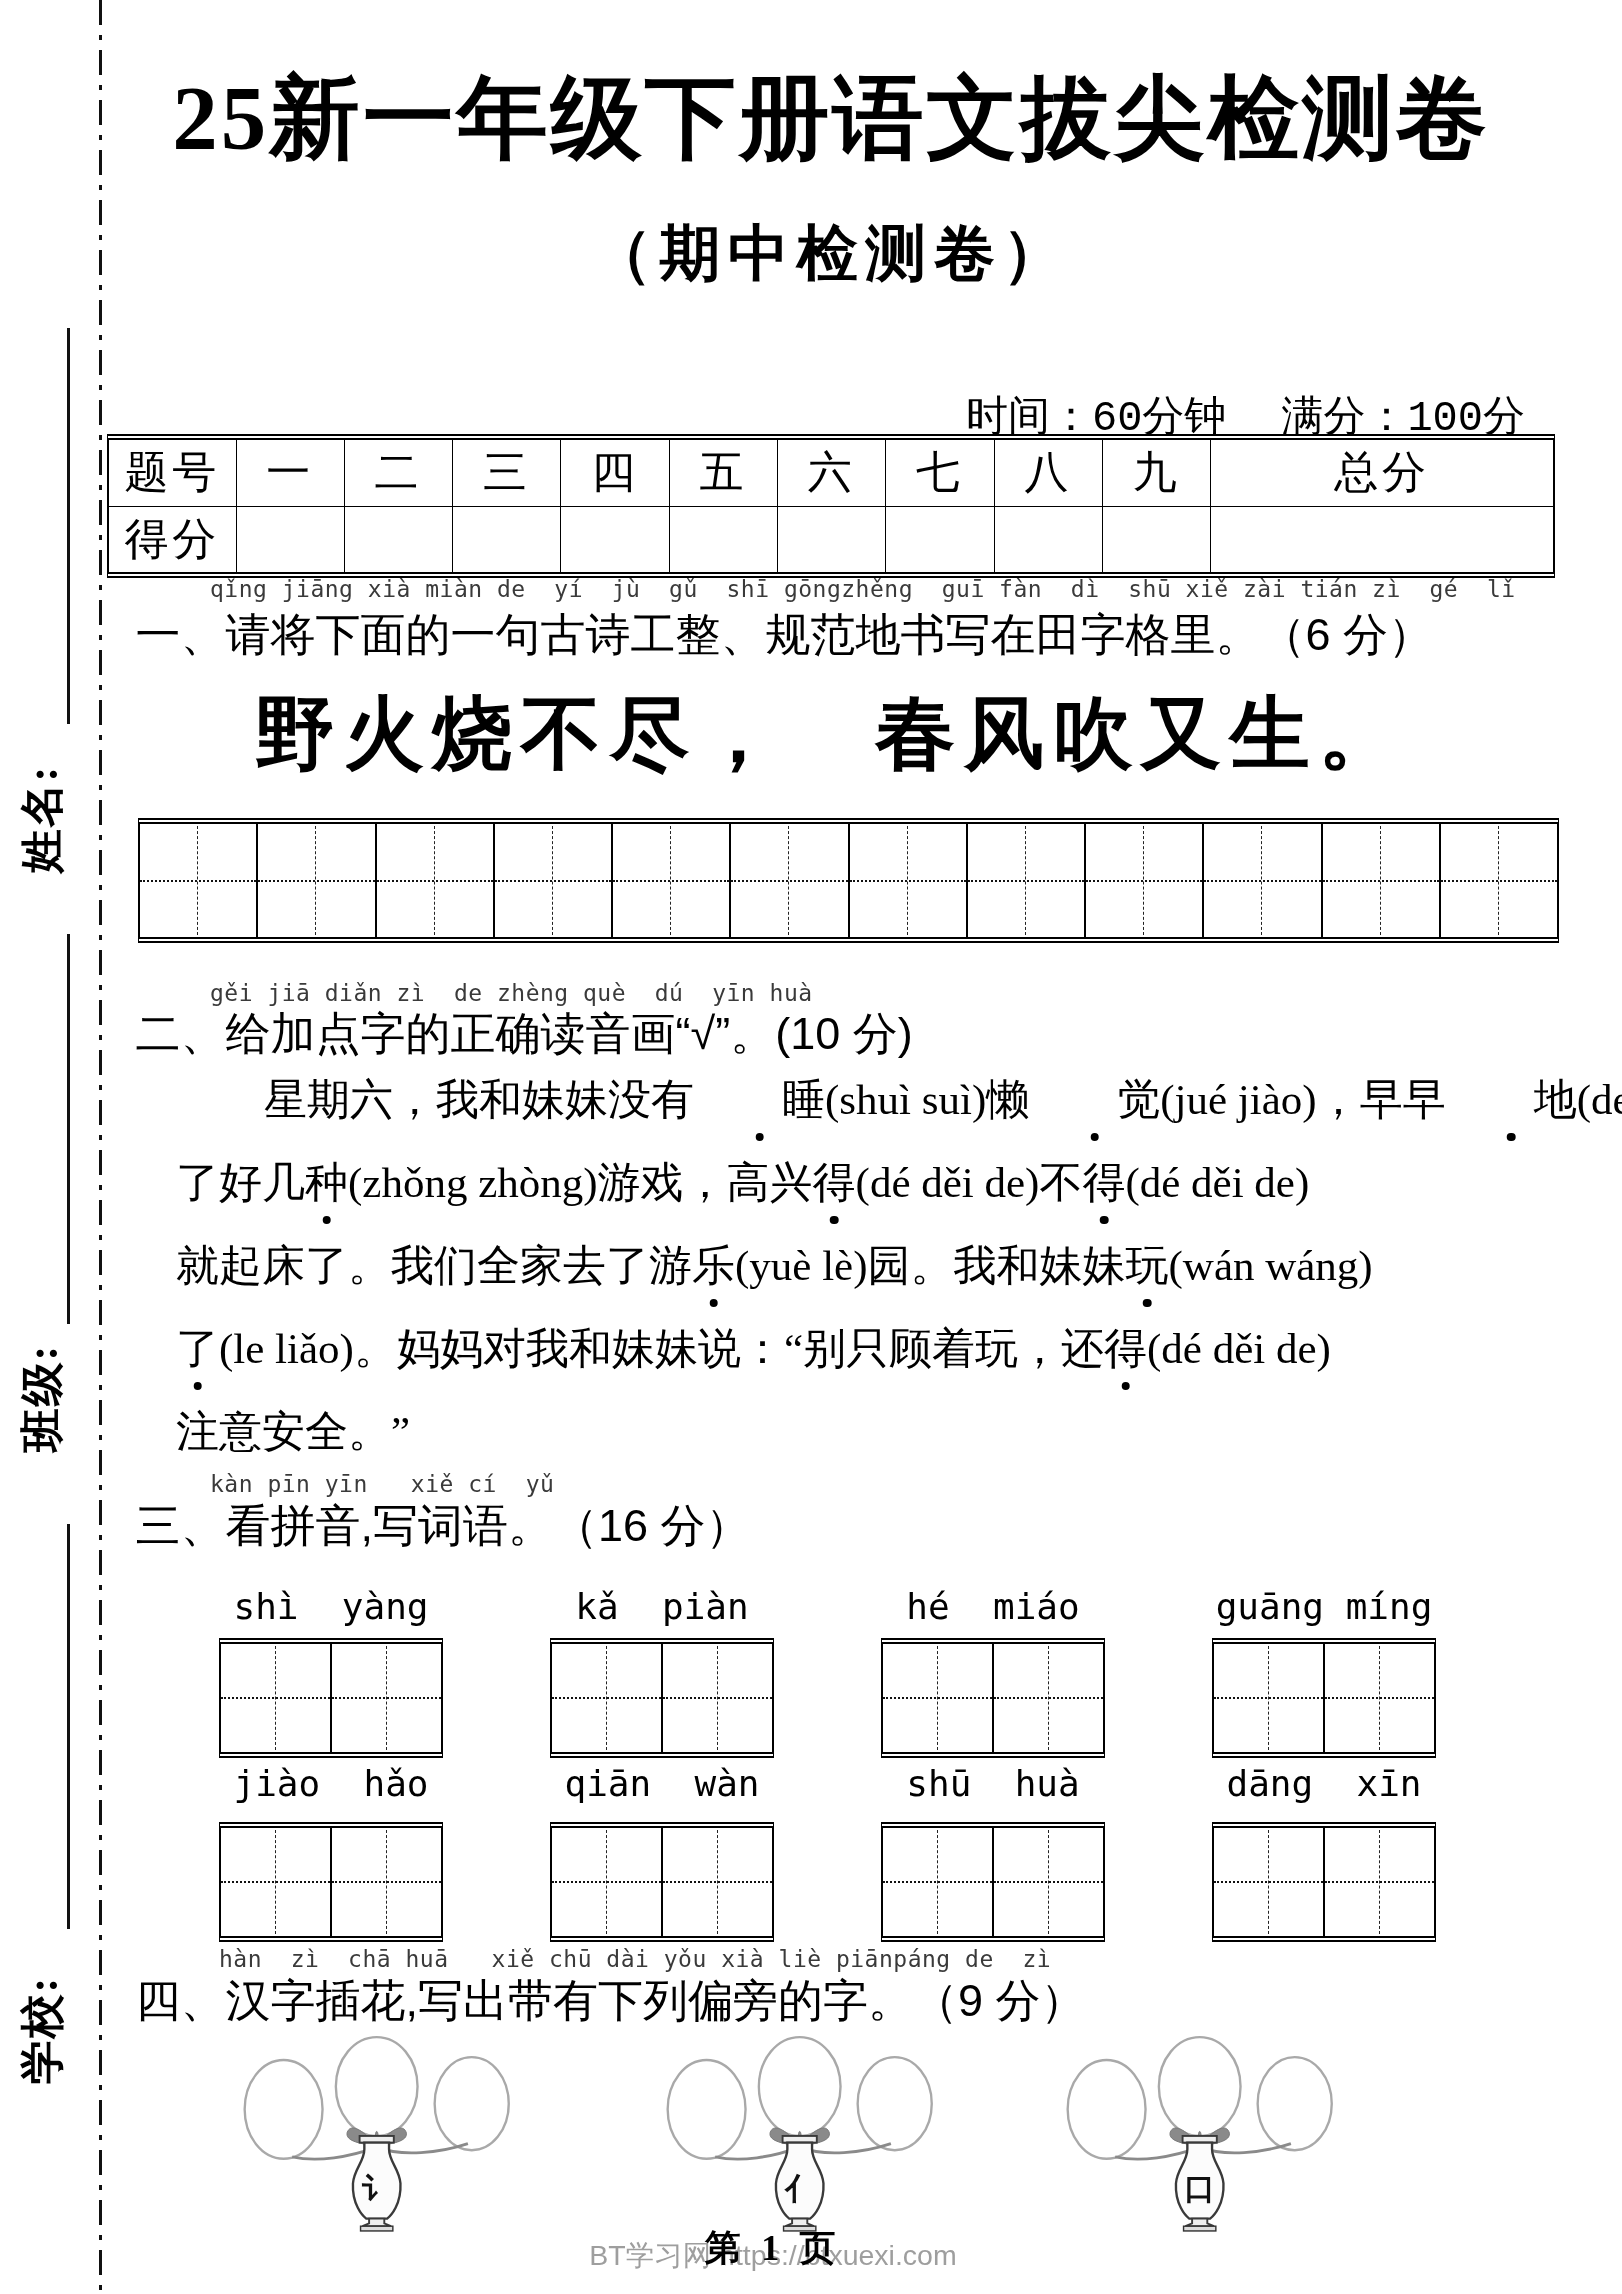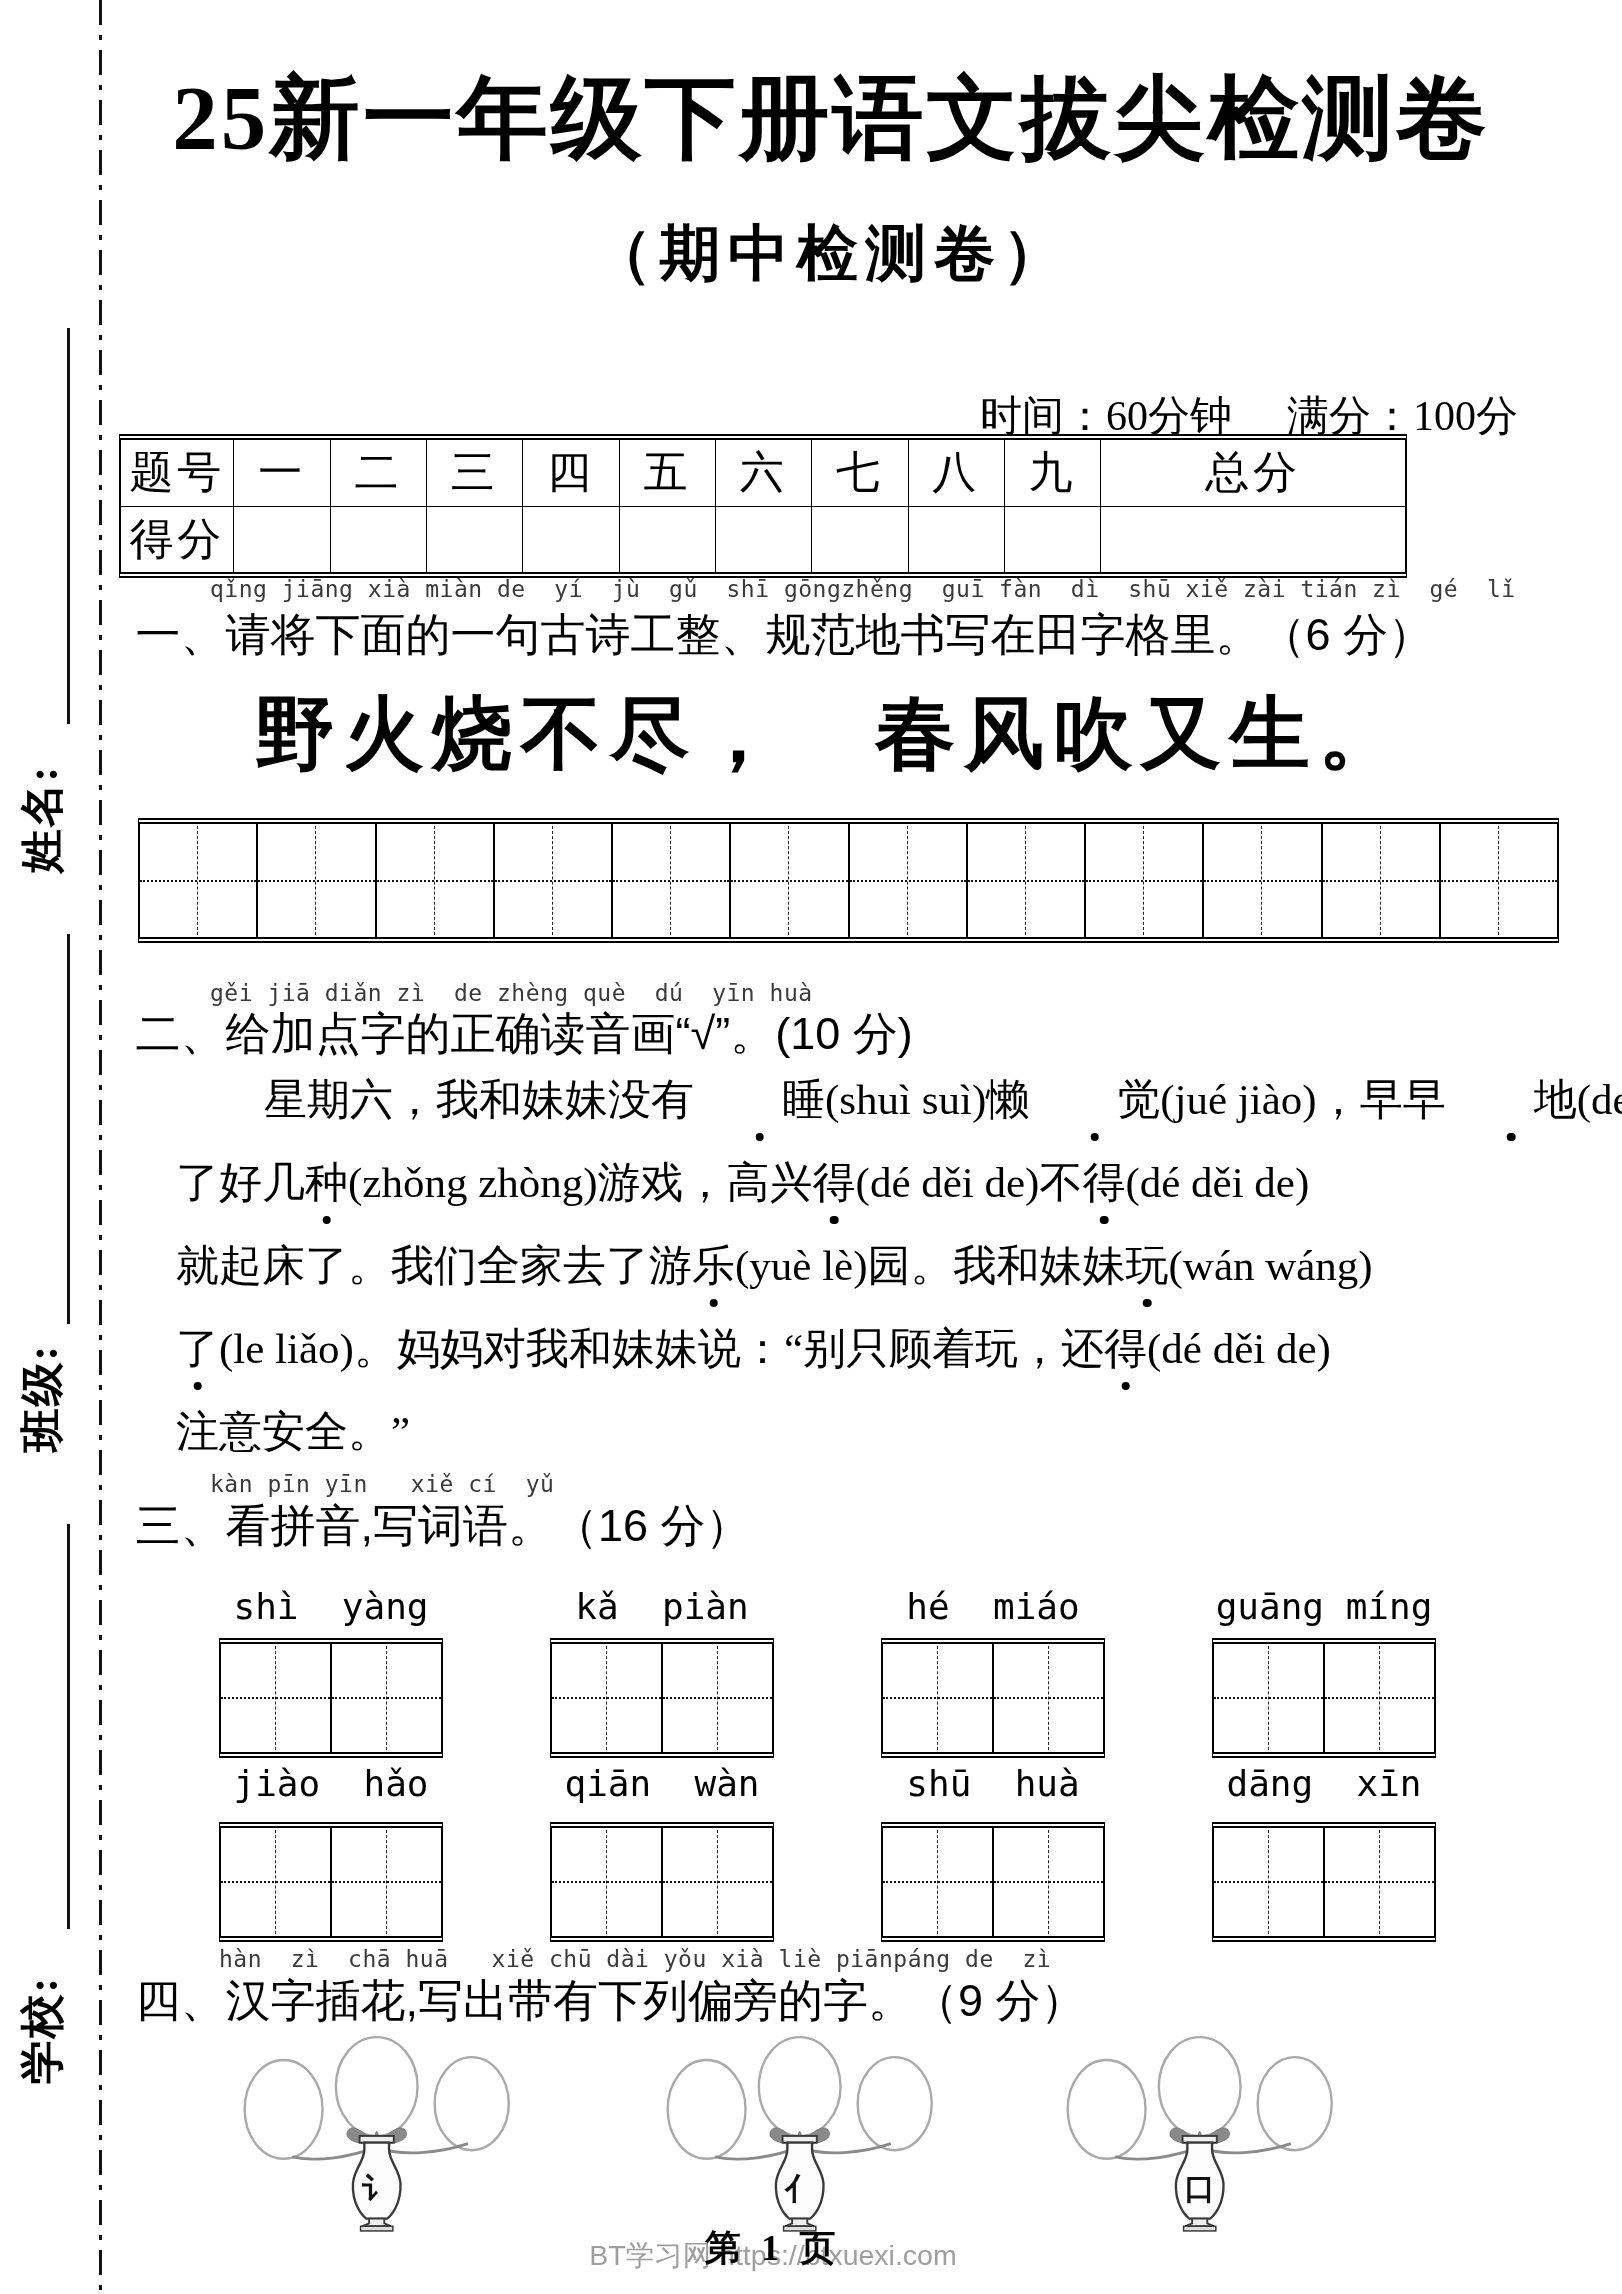--- a/index.html
+++ b/index.html
@@ -31,26 +31,26 @@
   .content { position:absolute; left:107px; top:0; width:1448px; height:2294px; }
 
   .title {
     position:absolute; top:57px; left:0; width:100%;
     text-align:center; font-size:91px; font-weight:900; letter-spacing:2.9px;
   }
   .subtitle {
     position:absolute; top:213px; left:0; width:100%;
     text-align:center; font-size:61px; font-weight:800; letter-spacing:7.6px;
   }
-  .time-info { position:absolute; top:388px; right:37px; font-size:42px; }
+  .time-info { position:absolute; top:388px; right:30px; font-size:42px;font-family:Liberation Mono, monospace; }
   .time-info .gap { display:inline-block; width:55px; }
 
   
   .score-table-wrap {
-    position:absolute; top:434px; left:12px; width:1288px;
+    position:absolute; top:434px; left:0; width:1448px;
     border-top:6.7px double #000; border-bottom:6.7px double #000;
     border-left:2.9px solid #000; border-right:2.9px solid #000;
   }
   table.score { width:100%; border-collapse:collapse; table-layout:fixed; }
   table.score td {
     border:1.9px solid #000; height:66px; text-align:center;
     font-size:44px; letter-spacing:3.8px; vertical-align:middle;
   }
   table.score tr td:first-child { border-left:0; }
   table.score tr td:last-child { border-right:0; }

